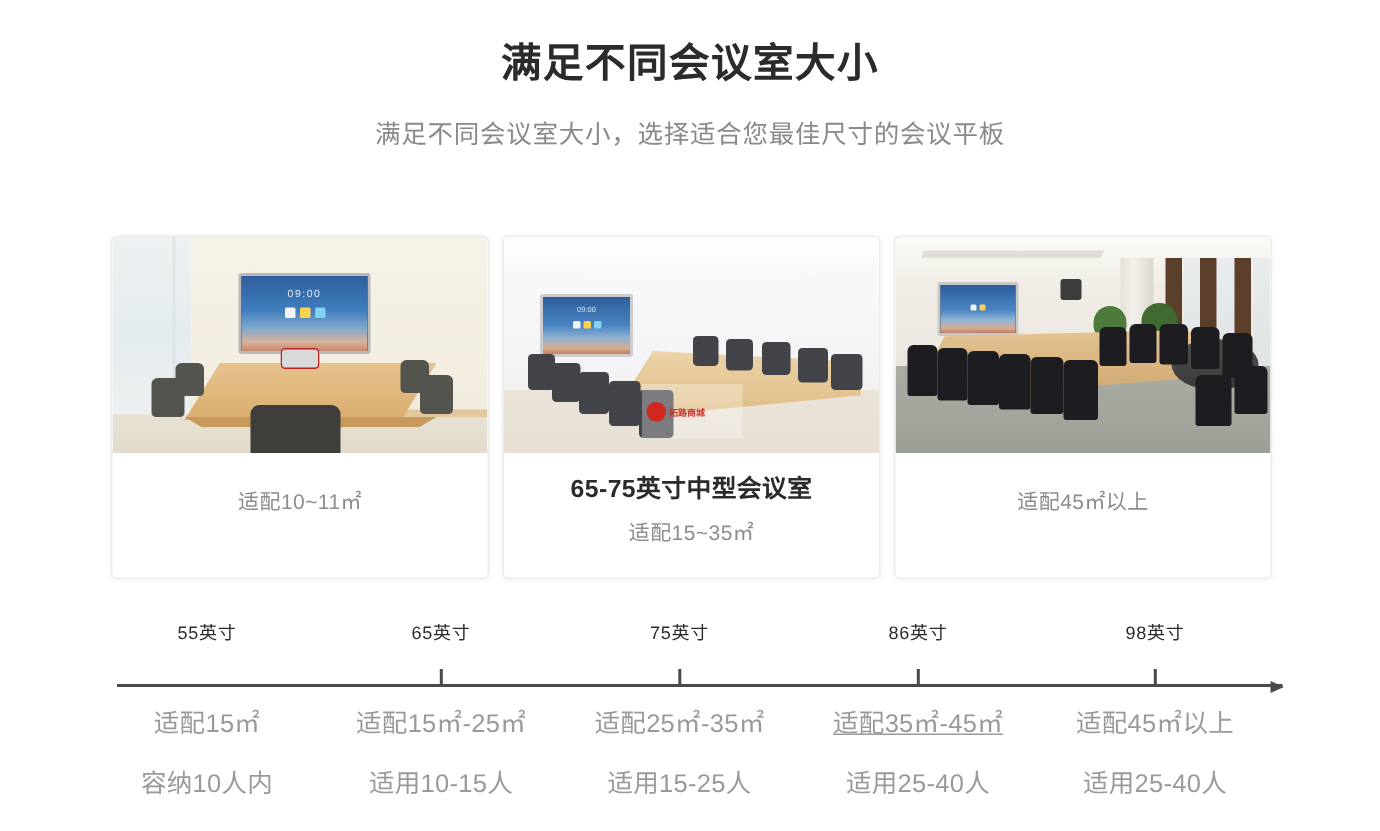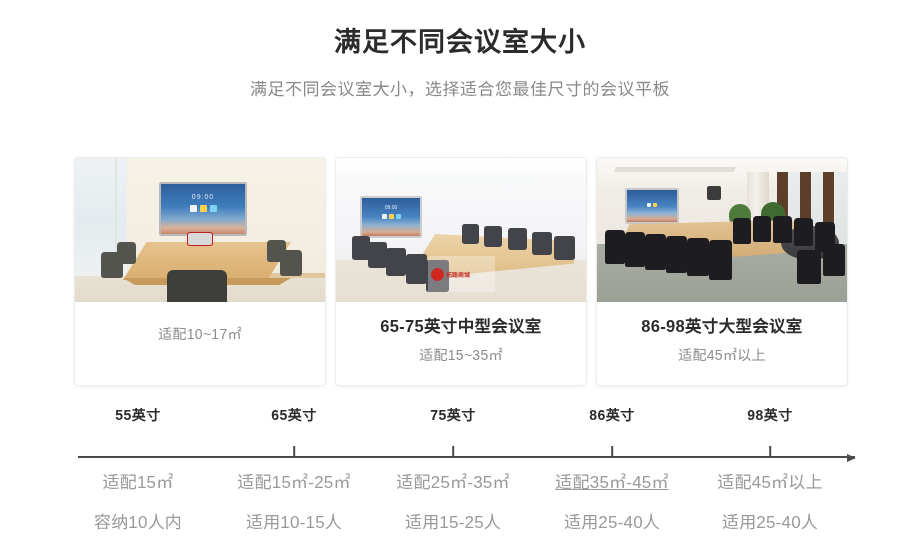--- a/index.html
+++ b/index.html
@@ -187,24 +187,24 @@
     left: 0;
     top: 400px;
     width: 920px;
   }
   .tick-labels {
     position: relative;
     height: 28px;
   }
   .tick-label {
     position: absolute;
-    top: 4px;
+    top: 12px;
     text-align: center;
-    font-size: 14px;
-    font-weight: bold;
+    font-size: 12px;
+    font-weight: normal;
     color: #2b2b2b;
     letter-spacing: 0.5px;
     transform: translateX(-50%);
     white-space: nowrap;
   }
 
   .axis {
     position: absolute;
     left: 78px;
     top: 45px;
@@ -290,21 +290,21 @@
           <div class="s1-table2"></div>
           <div class="s1-gear"></div>
           <div class="chair s1-c2"></div>
           <div class="chair s1-c1"></div>
           <div class="chair s1-c4"></div>
           <div class="chair s1-c3"></div>
           <div class="chair s1-c5"></div>
         </div>
       </div>
       <div class="card-body">
-        <div class="card-sub">适配10~17㎡</div>
+        <div class="card-sub">适配10~11㎡</div>
       </div>
     </div>
 
     <div class="card">
       <div class="card-photo">
         <div class="scene">
           <div class="s2-wall"></div>
           <div class="s2-ceiling"></div>
           <div class="s2-ceilingedge"></div>
           <div class="s2-floor"></div>
@@ -380,21 +380,20 @@
             <div class="bch" style="left:156px; top:58px; width:18px; height:26px;"></div>
             <div class="bch" style="left:176px; top:58px; width:19px; height:27px;"></div>
             <div class="bch" style="left:197px; top:60px; width:19px; height:28px;"></div>
             <div class="bch" style="left:218px; top:64px; width:20px; height:30px;"></div>
             <div class="bch" style="left:200px; top:92px; width:24px; height:34px;"></div>
             <div class="bch" style="left:226px; top:86px; width:22px; height:32px;"></div>
           </div>
         </div>
       </div>
       <div class="card-body">
-        <div class="card-title">86-98英寸大型会议室</div>
         <div class="card-sub">适配45㎡以上</div>
       </div>
     </div>
 
   </div>
 
   <div class="timeline">
 
     <div class="tick-labels">
       <div class="tick-label" style="left:138px;">55英寸</div>

